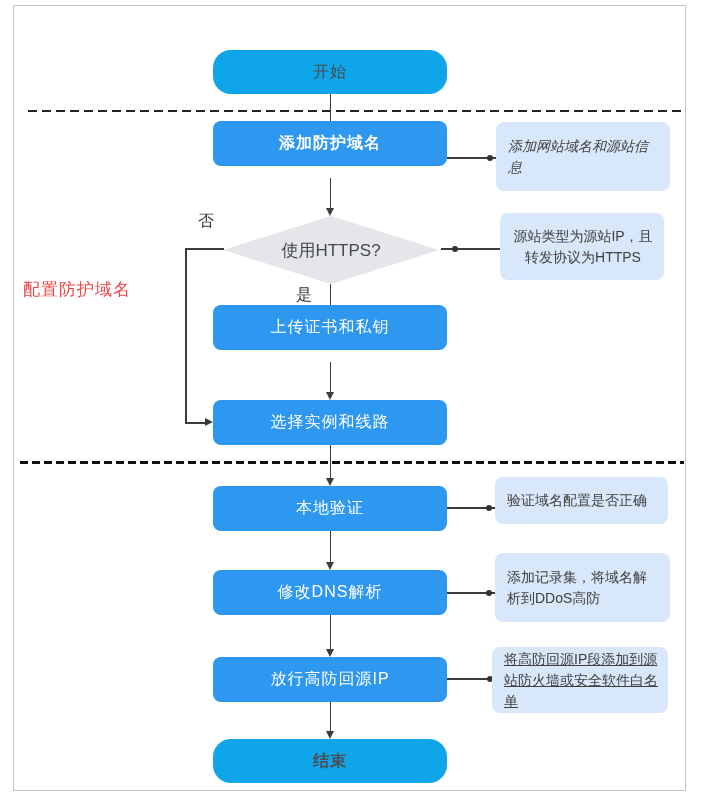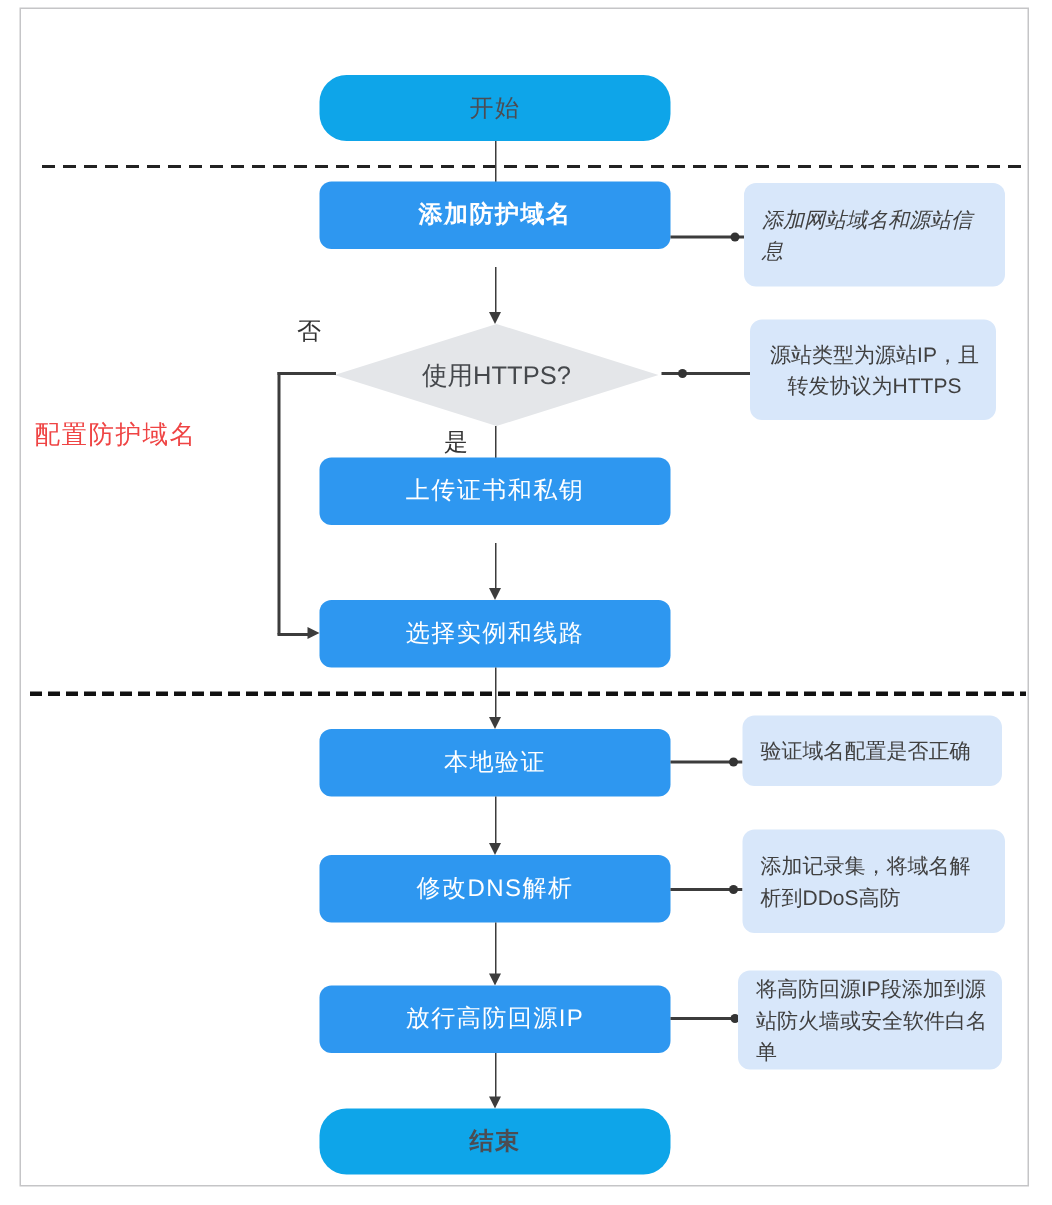--- a/index.html
+++ b/index.html
@@ -125,20 +125,20 @@
   <div class="dot" style="left:486px;top:590px;"></div>
   <div class="note" style="left:495px;top:553px;width:175px;height:69px;">添加记录集，将域名解析到DDoS高防</div>
 
   <div class="vline" style="top:615px;height:35px;"></div>
   <div class="arrow-down" style="top:649px;"></div>
 
   <div class="node process" style="left:213px;top:657px;">放行高防回源IP</div>
 
   <div class="hline" style="left:447px;top:678px;width:45px;"></div>
   <div class="dot" style="left:487px;top:676px;"></div>
-  <div class="note" style="left:492px;top:647px;width:176px;height:66px;">将高防回源IP段添加到源站防火墙或安全软件白名单</div>
+  <div class="note" style="left:492px;top:647px;width:176px;height:66px;text-decoration:underline;">将高防回源IP段添加到源站防火墙或安全软件白名单</div>
 
   <div class="vline" style="top:702px;height:30px;"></div>
   <div class="arrow-down" style="top:731px;"></div>
 
   <div class="node terminal" style="left:213px;top:739px;font-weight:bold;">结束</div>
 
 </div>
 
 </body></html>

